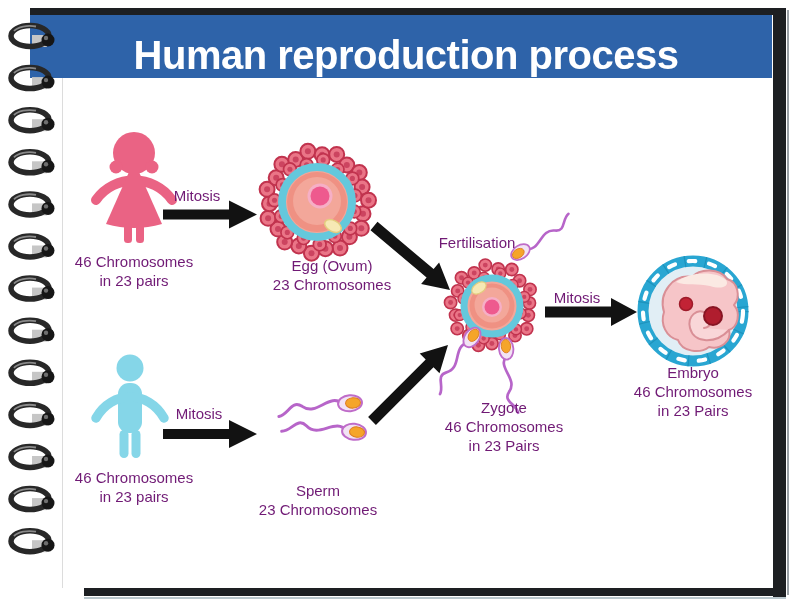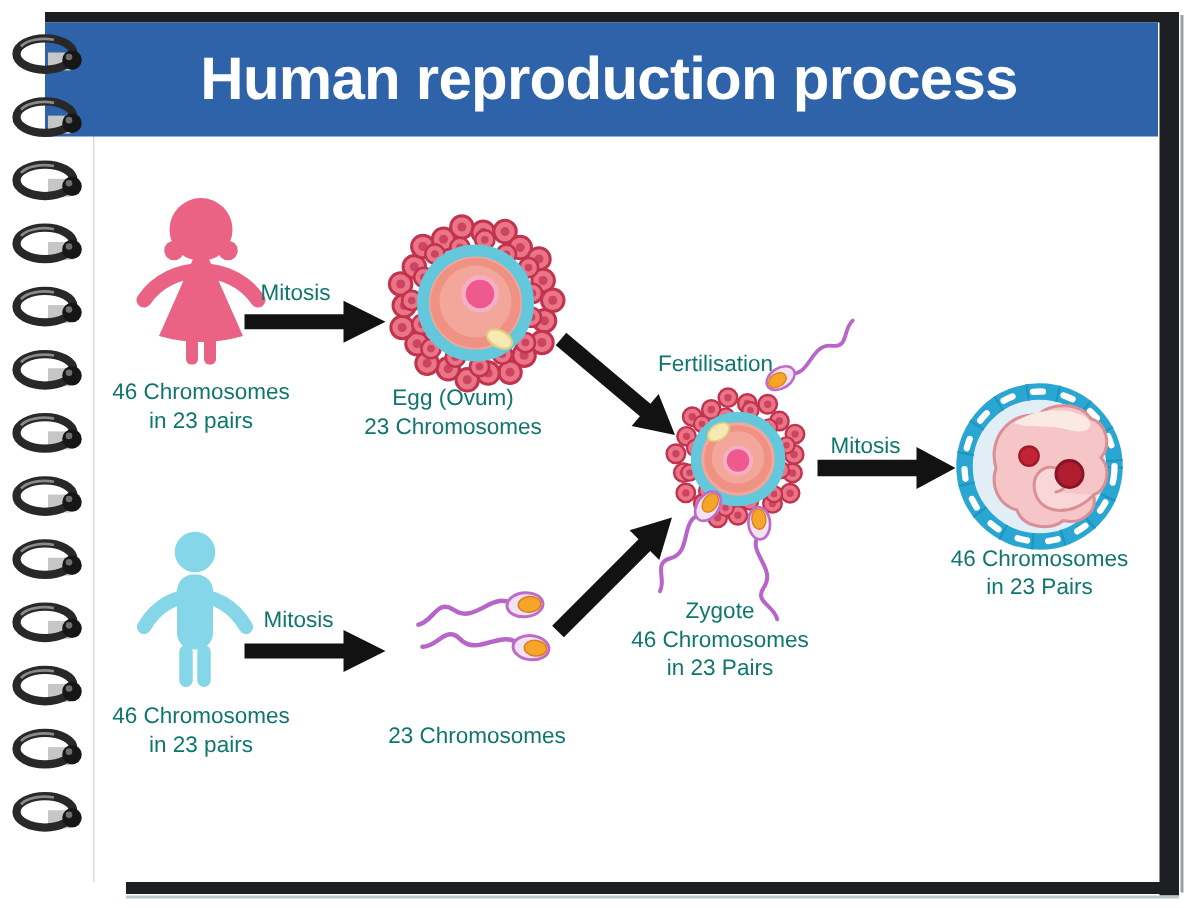--- a/index.html
+++ b/index.html
@@ -5,28 +5,28 @@
   html,body{margin:0;padding:0;background:#ffffff;}
   #stage{position:relative;width:800px;height:605px;overflow:hidden;background:#ffffff;
          font-family:"Liberation Sans","DejaVu Sans",sans-serif;}
   
   .cover-top{position:absolute;left:30px;top:8px;width:756px;height:7px;background:#1d1f22;z-index:1;}
   .cover-right{position:absolute;left:773px;top:8px;width:13px;height:589px;background:#1d1f22;z-index:1;}
   .cover-right-shadow{position:absolute;left:787px;top:10px;width:2px;height:585px;background:#9aa0a5;z-index:1;}
   .cover-bottom{position:absolute;left:84px;top:588px;width:702px;height:8px;background:#1d1f22;z-index:1;}
   .cover-bottom-shadow{position:absolute;left:84px;top:597px;width:702px;height:2px;background:#b9c6cc;z-index:1;}
   .page-edge{position:absolute;left:62px;top:78px;width:1px;height:510px;background:#dcdcdc;z-index:1;}
-  .banner{position:absolute;left:30px;top:15px;width:742px;height:76px;background:#2e63a9;z-index:1;
-          display:flex;align-items:center;justify-content:center;}
+  .banner{position:absolute;left:30px;top:15px;width:742px;height:63px;background:#2e63a9;z-index:1;
+          display:flex;align-items:flex-end;justify-content:center;}
   .banner .title{color:#ffffff;font-size:40px;font-weight:700;letter-spacing:-0.5px;padding-left:10px;}
   
   #art{position:absolute;left:0;top:0;z-index:2;}
   
   .lbl{position:absolute;transform:translateX(-50%);text-align:center;font-size:15px;line-height:19px;
-       color:#0f766e;white-space:nowrap;z-index:3;}
+       color:#701a75;white-space:nowrap;z-index:3;}
 </style>
 </head>
 <body>
 
 <div id="stage">
 
   <div class="cover-top"></div>
   <div class="cover-right"></div>
   <div class="cover-right-shadow"></div>
   <div class="cover-bottom"></div>
@@ -219,44 +219,46 @@
     </g>
   </svg>
 
   <div class="lbl" style="left:197px;top:186px">Mitosis</div>
 
   <div class="lbl" style="left:134px;top:252px">
     <div>46 Chromosomes</div>
     <div>in 23 pairs</div>
   </div>
 
-  <div class="lbl" style="left:302px;top:256px">
+  <div class="lbl" style="left:332px;top:256px">
     <div>Egg (Ovum)</div>
     <div>23 Chromosomes</div>
   </div>
 
   <div class="lbl" style="left:477px;top:233px">Fertilisation</div>
 
   <div class="lbl" style="left:199px;top:404px">Mitosis</div>
 
   <div class="lbl" style="left:134px;top:468px">
     <div>46 Chromosomes</div>
     <div>in 23 pairs</div>
   </div>
 
   <div class="lbl" style="left:318px;top:481px">
+    <div>Sperm</div>
     <div>23 Chromosomes</div>
   </div>
 
-  <div class="lbl" style="left:480px;top:398px">
+  <div class="lbl" style="left:504px;top:398px">
     <div>Zygote</div>
     <div>46 Chromosomes</div>
     <div>in 23 Pairs</div>
   </div>
 
   <div class="lbl" style="left:577px;top:288px">Mitosis</div>
 
   <div class="lbl" style="left:693px;top:363px">
+    <div>Embryo</div>
     <div>46 Chromosomes</div>
     <div>in 23 Pairs</div>
   </div>
 
 </div>
 
 </body></html>

